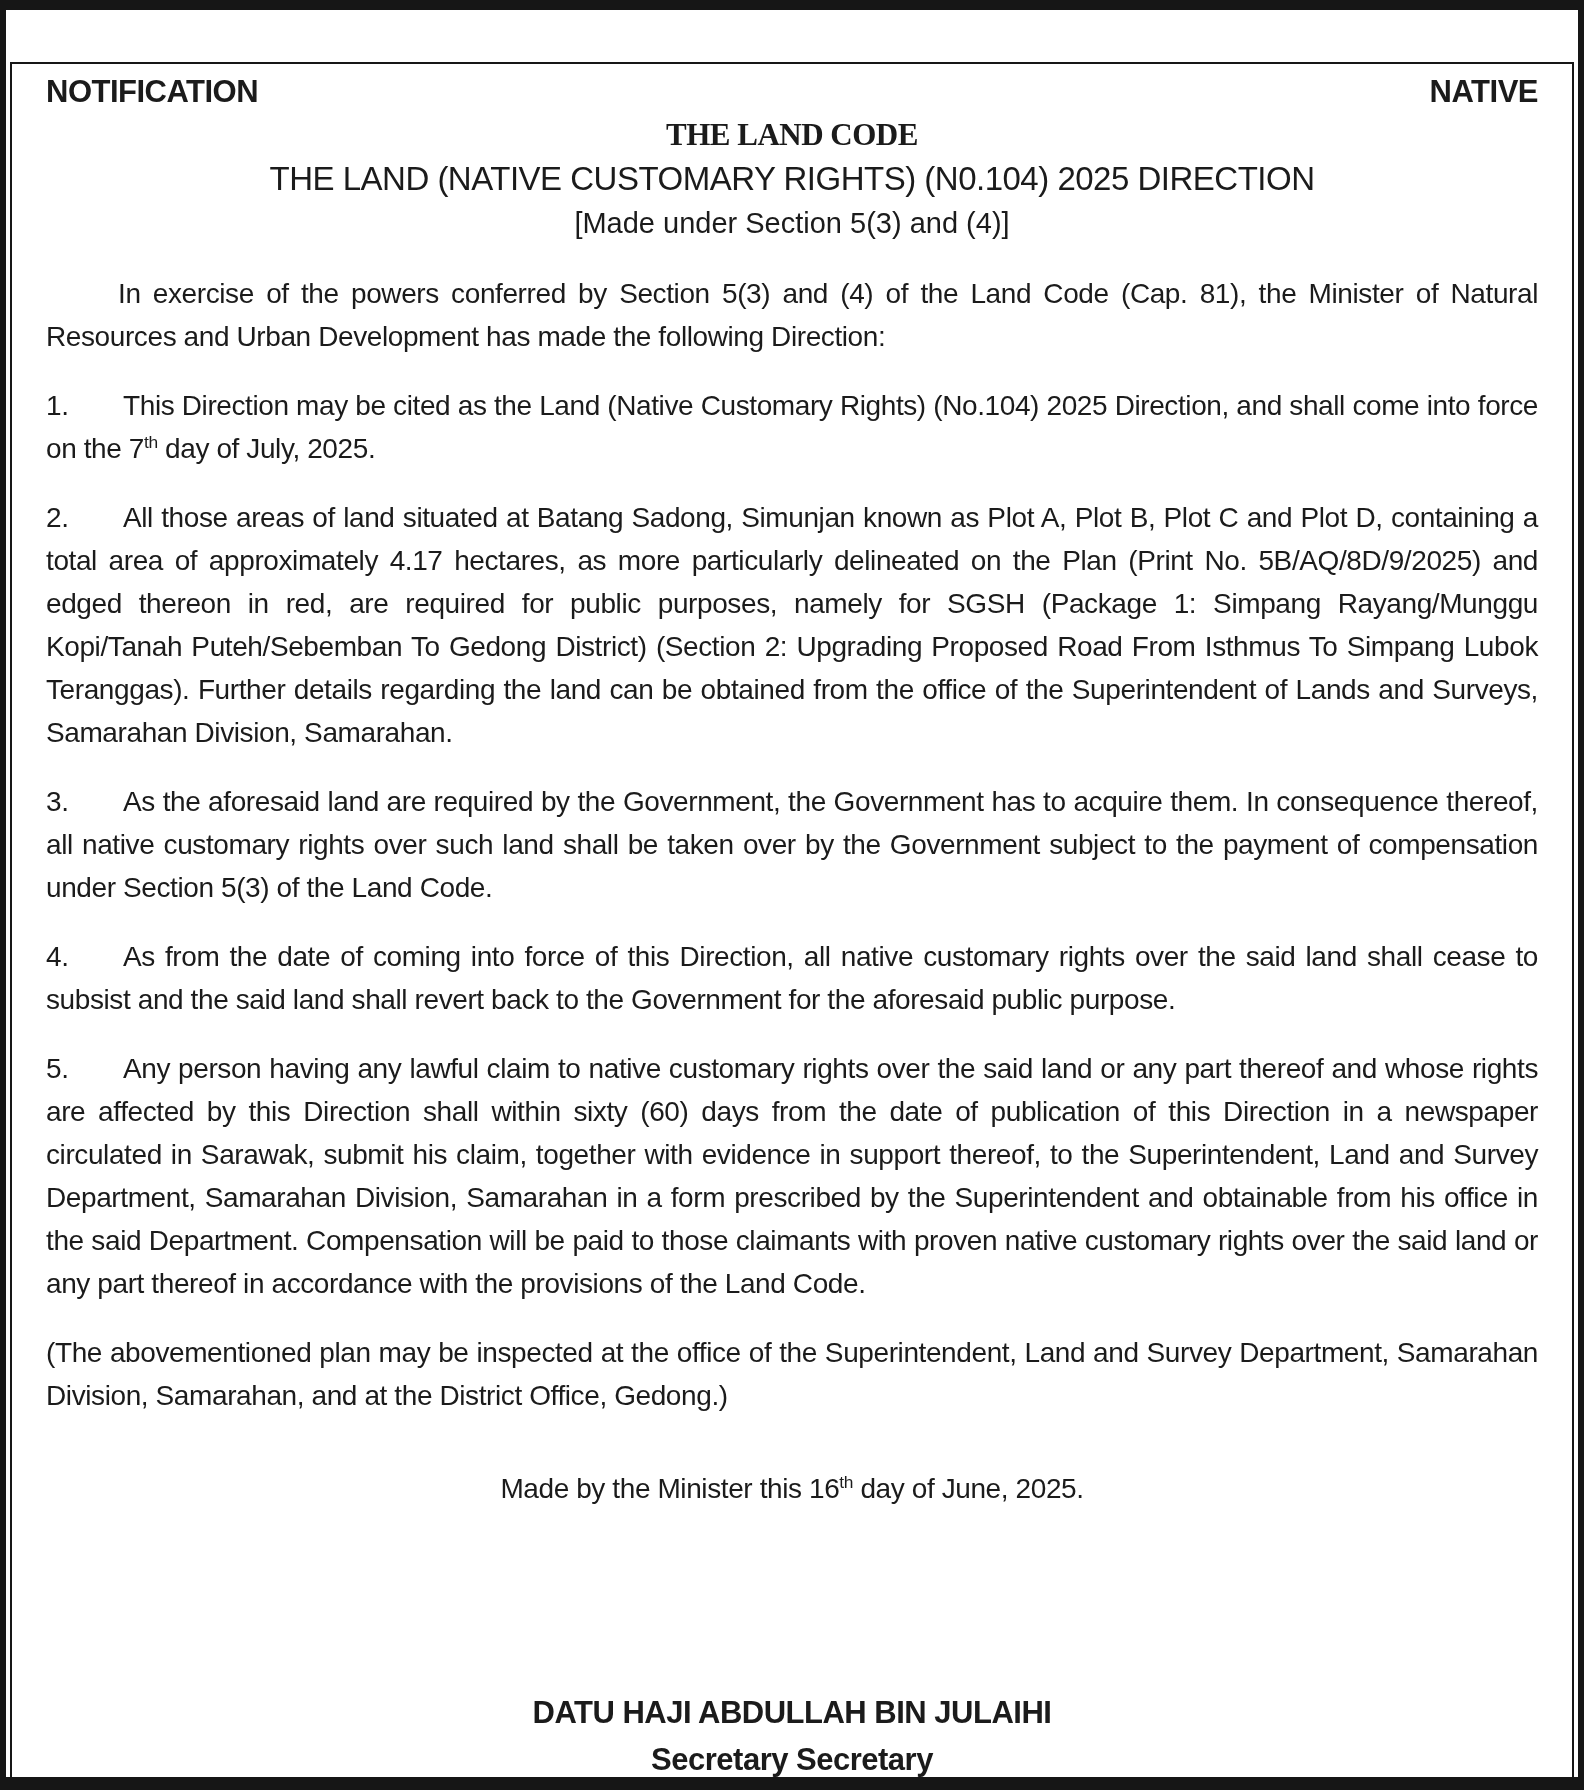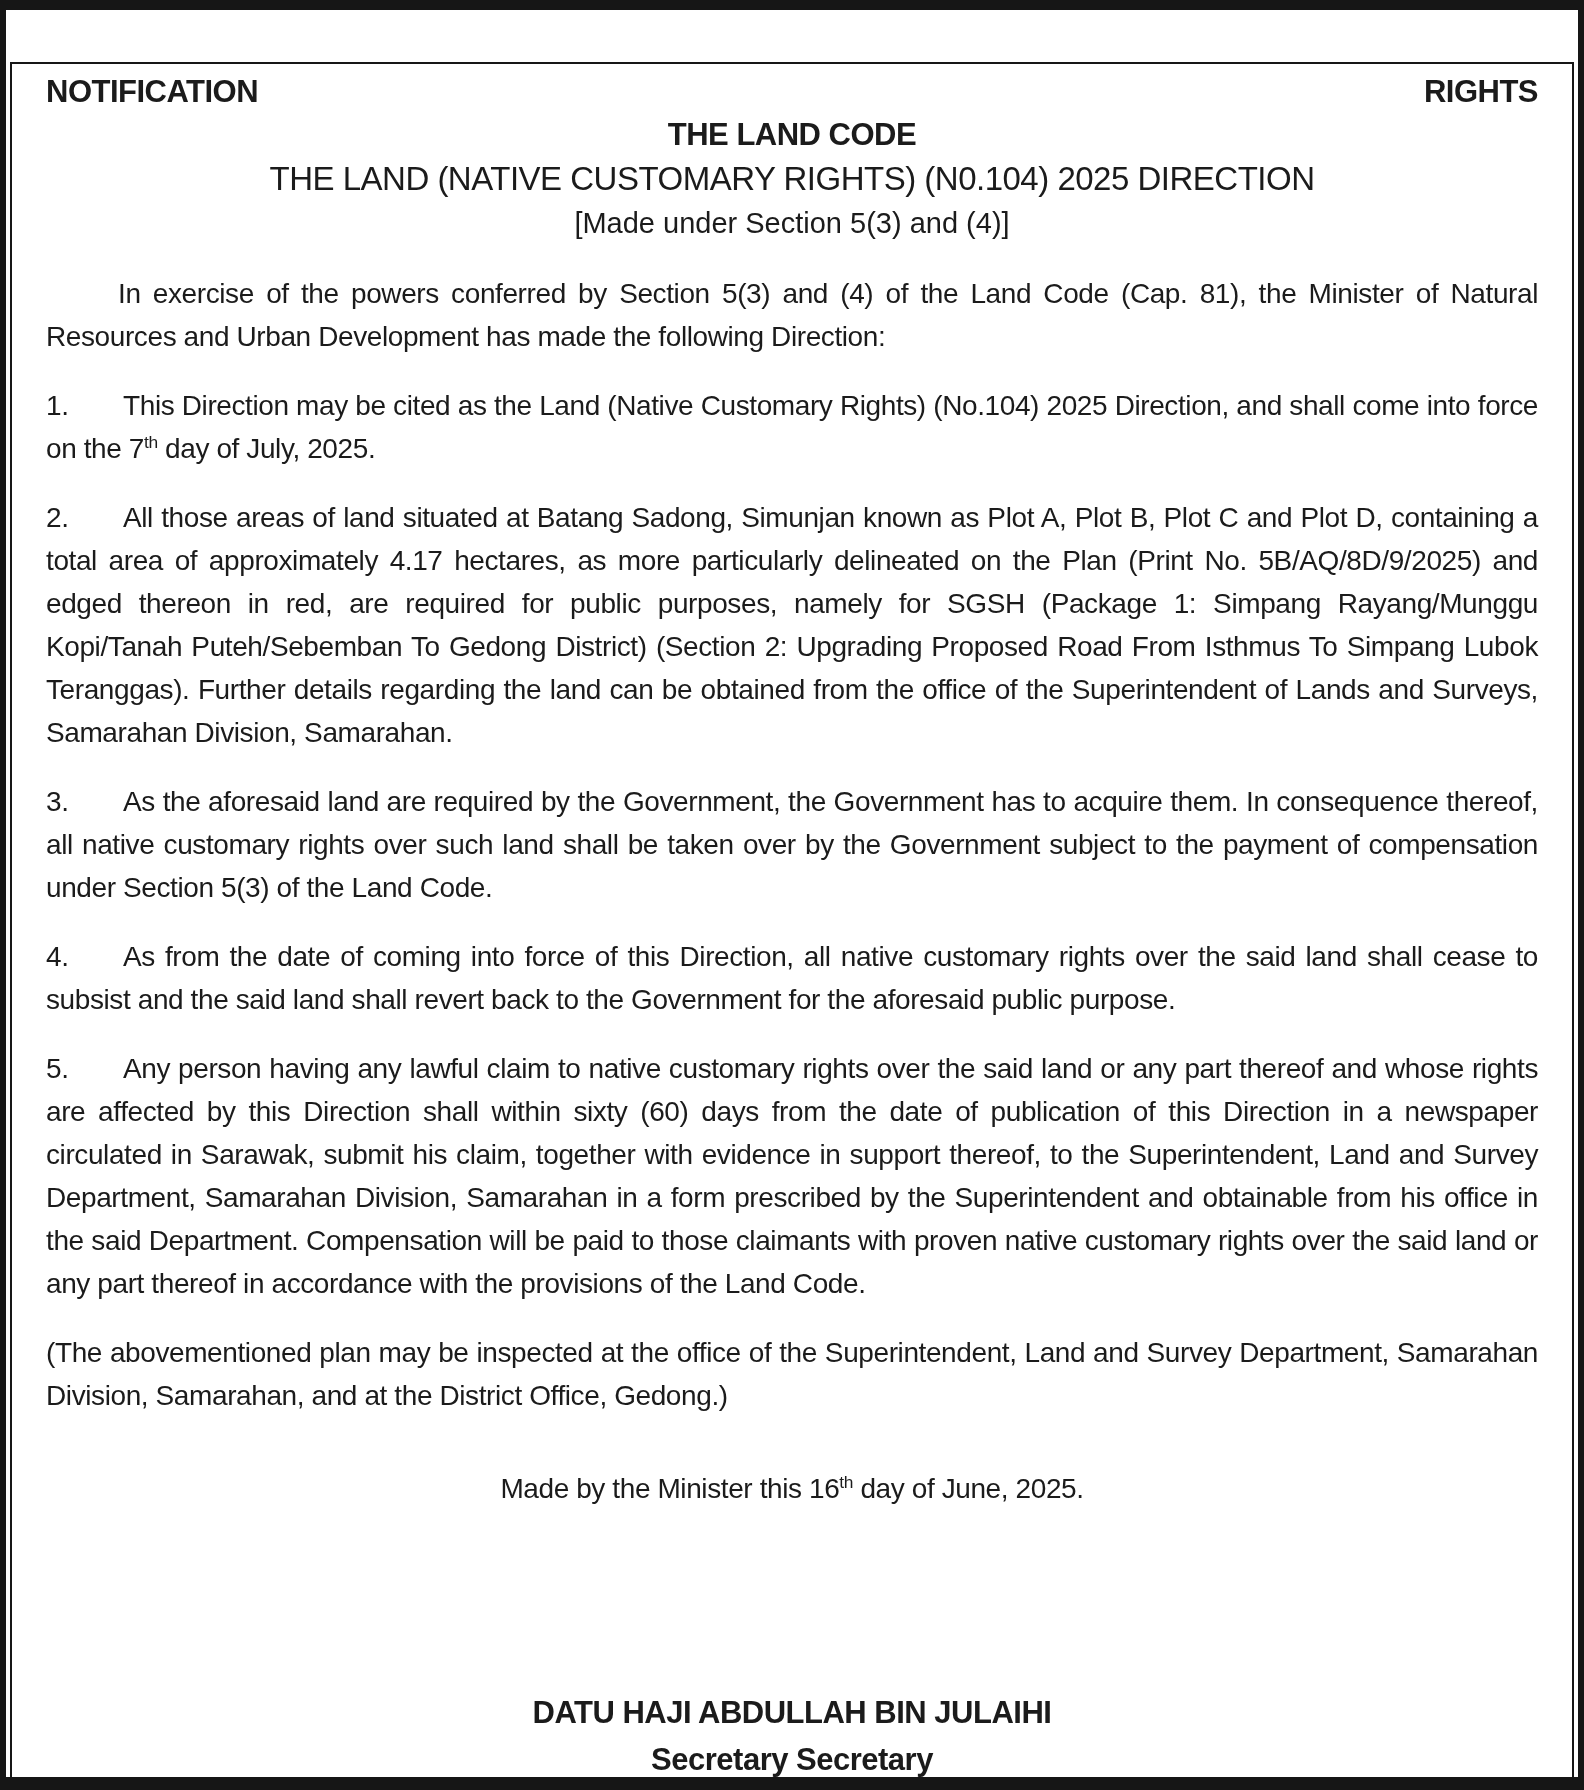--- a/index.html
+++ b/index.html
@@ -43,20 +43,21 @@
   }
   .title-block {
     text-align: center;
     margin-top: 4px;
   }
   .title-1 {
     font-weight: 700;
     font-size: 31px;
     letter-spacing: -0.5px;
     line-height: 42px;
+    font-family: Liberation Serif, serif;
   }
   .title-2 {
     font-weight: 400;
     font-size: 33px;
     letter-spacing: -0.5px;
     line-height: 46px;
   }
   .title-3 {
     font-weight: 400;
     font-size: 29px;
@@ -101,21 +102,21 @@
   }
 </style>
 </head>
 <body>
 
 <div class="page">
   <div class="frame">
 
     <div class="doc-header">
       <span>NOTIFICATION</span>
-      <span>RIGHTS</span>
+      <span>NATIVE</span>
     </div>
 
     <div class="title-block">
       <div class="title-1">THE LAND CODE</div>
       <div class="title-2">THE LAND (NATIVE CUSTOMARY RIGHTS) (N0.104) 2025 DIRECTION</div>
       <div class="title-3">[Made under Section 5(3) and (4)]</div>
     </div>
 
     <p class="body-p intro">In exercise of the powers conferred by Section 5(3) and (4) of the Land Code (Cap. 81), the Minister of Natural Resources and Urban Development has made the following Direction:</p>
 

